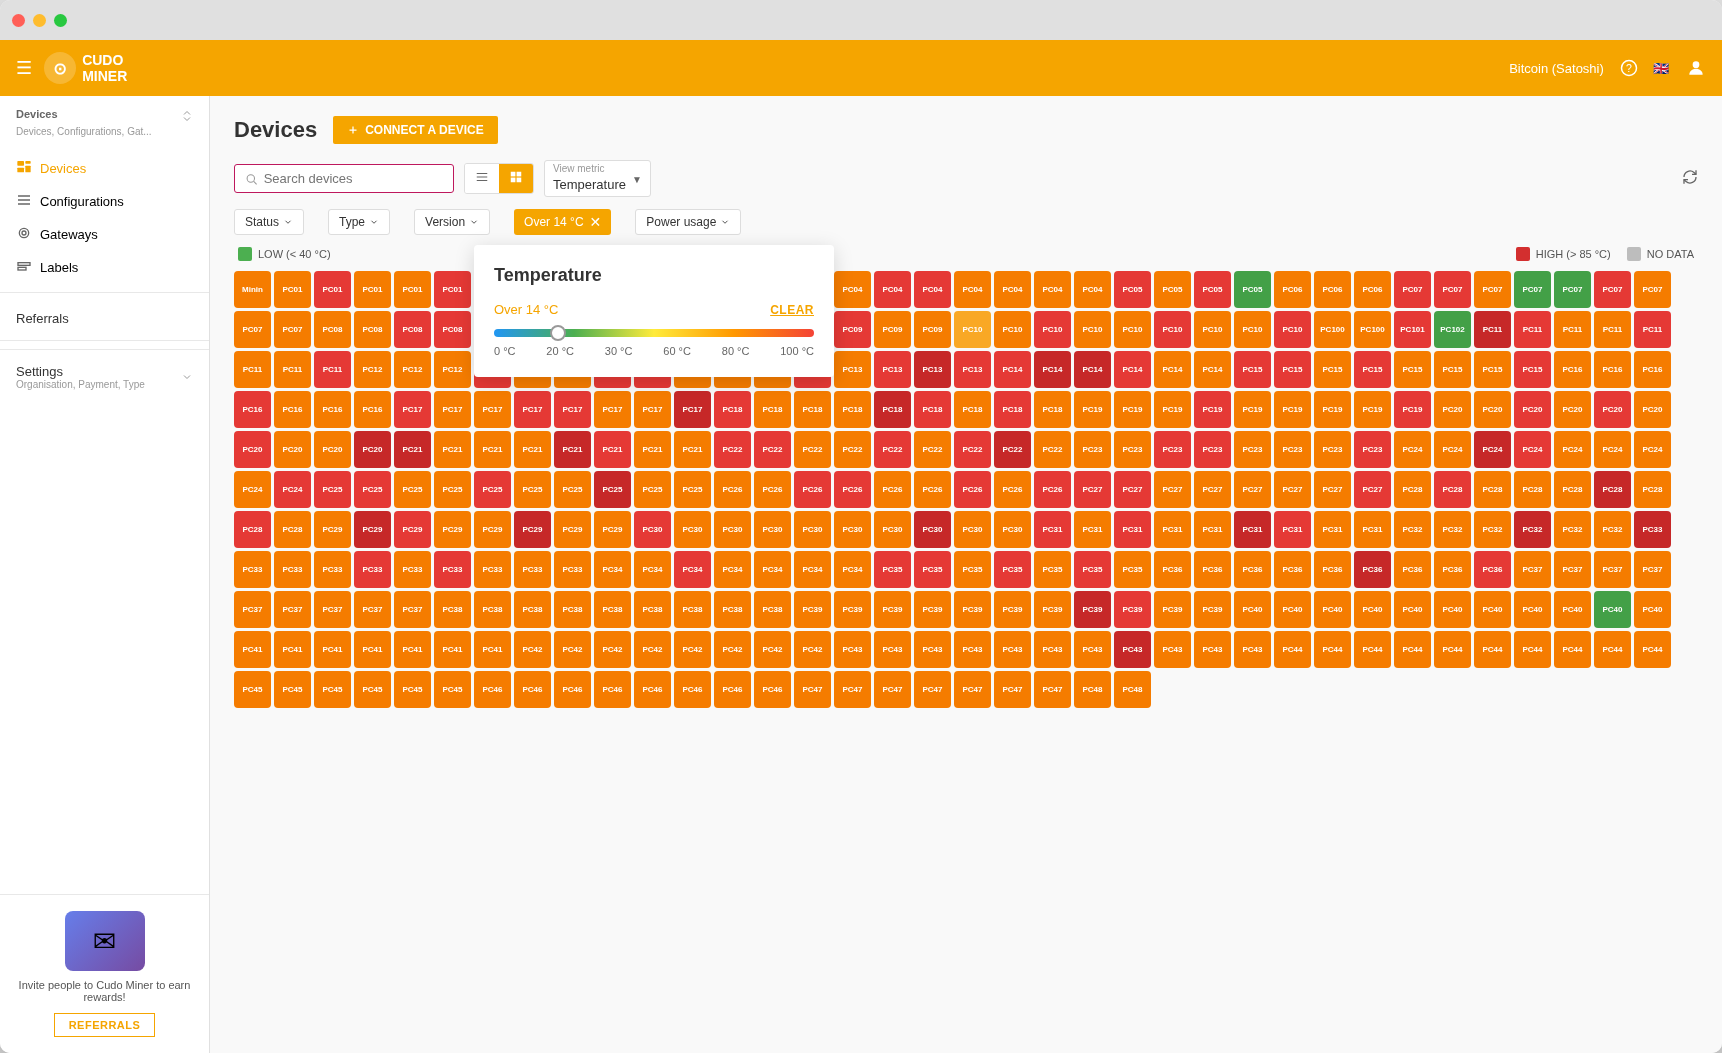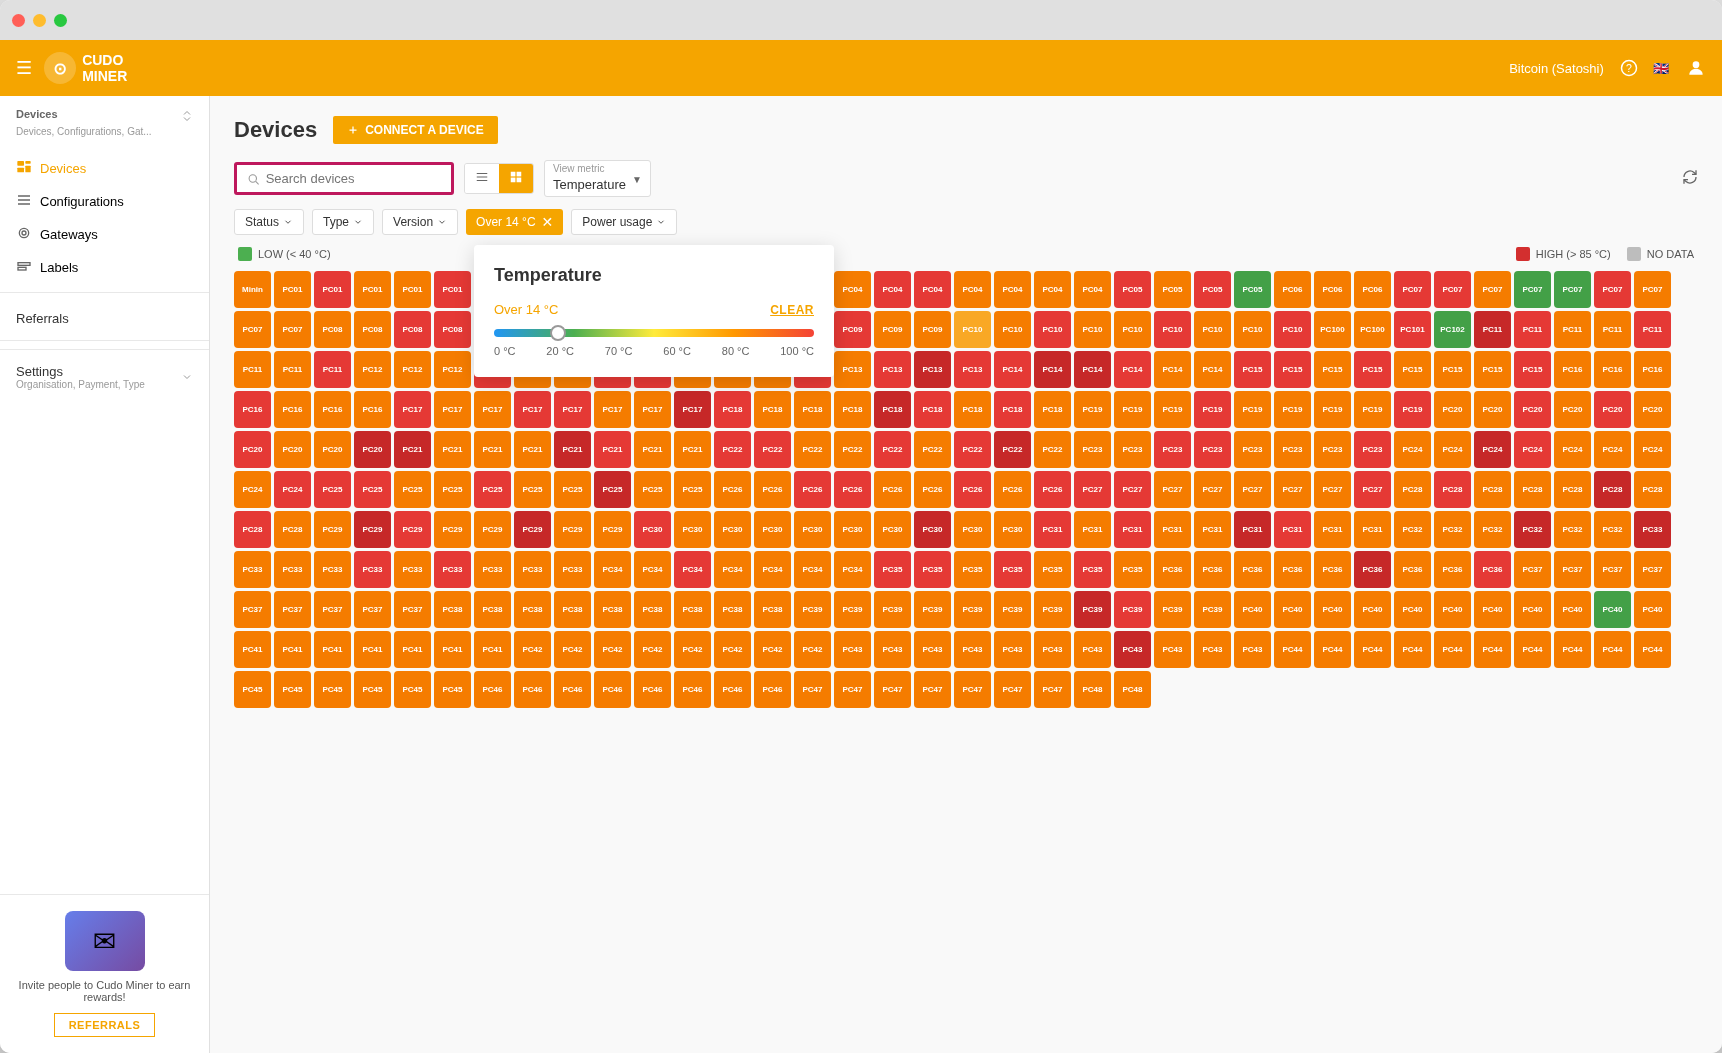--- a/index.html
+++ b/index.html
@@ -44,33 +44,33 @@
     .referrals-btn { border: 1px solid #f5a500; color: #f5a500; background: white; padding: 5px 14px; font-size: 11px; font-weight: 600; cursor: pointer; letter-spacing: 0.5px; }
     
     
     .content { flex: 1; overflow: hidden; padding: 20px 24px; background: #f9f9f9; position: relative; }
     .page-header { display: flex; align-items: center; gap: 16px; margin-bottom: 16px; }
     .page-title { font-size: 22px; font-weight: 600; color: #333; }
     .connect-btn { background: #f5a500; color: white; border: none; padding: 7px 14px; font-size: 12px; font-weight: 600; cursor: pointer; display: flex; align-items: center; gap: 6px; border-radius: 2px; }
     
     
     .toolbar { display: flex; align-items: center; gap: 10px; margin-bottom: 12px; }
-    .search-box { display: flex; align-items: center; border: 3px solid #be185d; background: white; padding: 6px 10px; gap: 6px; width: 220px; border-radius: 3px; }
+    .search-box { display: flex; align-items: center; border: 1px solid #be185d; background: white; padding: 6px 10px; gap: 6px; width: 220px; border-radius: 3px; }
     .search-input { border: none; outline: none; font-size: 13px; color: #666; width: 100%; background: transparent; }
     .view-toggle { display: flex; border: 1px solid #ddd; border-radius: 3px; overflow: hidden; }
     .view-btn { padding: 6px 10px; background: white; border: none; cursor: pointer; color: #666; }
     .view-btn.active { background: #f5a500; color: white; }
     .view-metric { display: flex; align-items: center; gap: 0; border: 1px solid #ddd; border-radius: 3px; background: white; position: relative; }
     .view-metric-label { font-size: 10px; color: #999; position: absolute; top: 2px; left: 8px; }
     .view-metric-select { border: none; outline: none; padding: 16px 8px 4px; font-size: 13px; color: #333; background: transparent; cursor: pointer; appearance: none; padding-right: 24px; }
     .view-metric-arrow { position: absolute; right: 8px; top: 50%; transform: translateY(-50%); color: #666; font-size: 10px; }
     .refresh-btn { margin-left: auto; background: none; border: none; cursor: pointer; color: #666; font-size: 16px; }
     
     
-    .filters { display: flex; align-items: center; gap: 8px; margin-bottom: 12px; position: relative; }
+    .filters { display: flex; align-items: center; gap: 24px; margin-bottom: 12px; position: relative; }
     .filter-btn { display: flex; align-items: center; gap: 4px; border: 1px solid #ddd; background: white; padding: 5px 10px; font-size: 12px; color: #333; cursor: pointer; border-radius: 3px; }
     .filter-active { background: #f5a500; color: white; border-color: #f5a500; display: flex; align-items: center; gap: 6px; padding: 5px 10px; border-radius: 3px; font-size: 12px; font-weight: 500; }
     .filter-active-x { cursor: pointer; font-size: 14px; }
     
     
     .temp-popup { position: absolute; top: 36px; left: 240px; width: 360px; background: white; border-radius: 4px; box-shadow: 0 4px 20px rgba(0,0,0,0.15); padding: 20px; z-index: 100; }
     .temp-popup-title { font-size: 18px; font-weight: 600; color: #333; margin-bottom: 16px; }
     .temp-filter-row { display: flex; justify-content: space-between; align-items: center; margin-bottom: 12px; }
     .temp-filter-value { color: #f5a500; font-size: 13px; font-weight: 500; }
     .temp-clear { color: #f5a500; font-size: 12px; font-weight: 600; cursor: pointer; letter-spacing: 0.5px; text-decoration: underline; }
@@ -306,21 +306,21 @@
           <div class="temp-filter-row">
             <span class="temp-filter-value">Over 14 °C</span>
             <span class="temp-clear">CLEAR</span>
           </div>
           <div class="slider-track">
             <div class="slider-thumb"></div>
           </div>
           <div class="slider-labels">
             <span>0 °C</span>
             <span>20 °C</span>
-            <span>70 °C</span>
+            <span>30 °C</span>
             <span>60 °C</span>
             <span>80 °C</span>
             <span>100 °C</span>
           </div>
         </div>
       </div>
 
       <div class="legend">
         <div class="legend-item">
           <div class="legend-dot" style="background:#4caf50;"></div>

